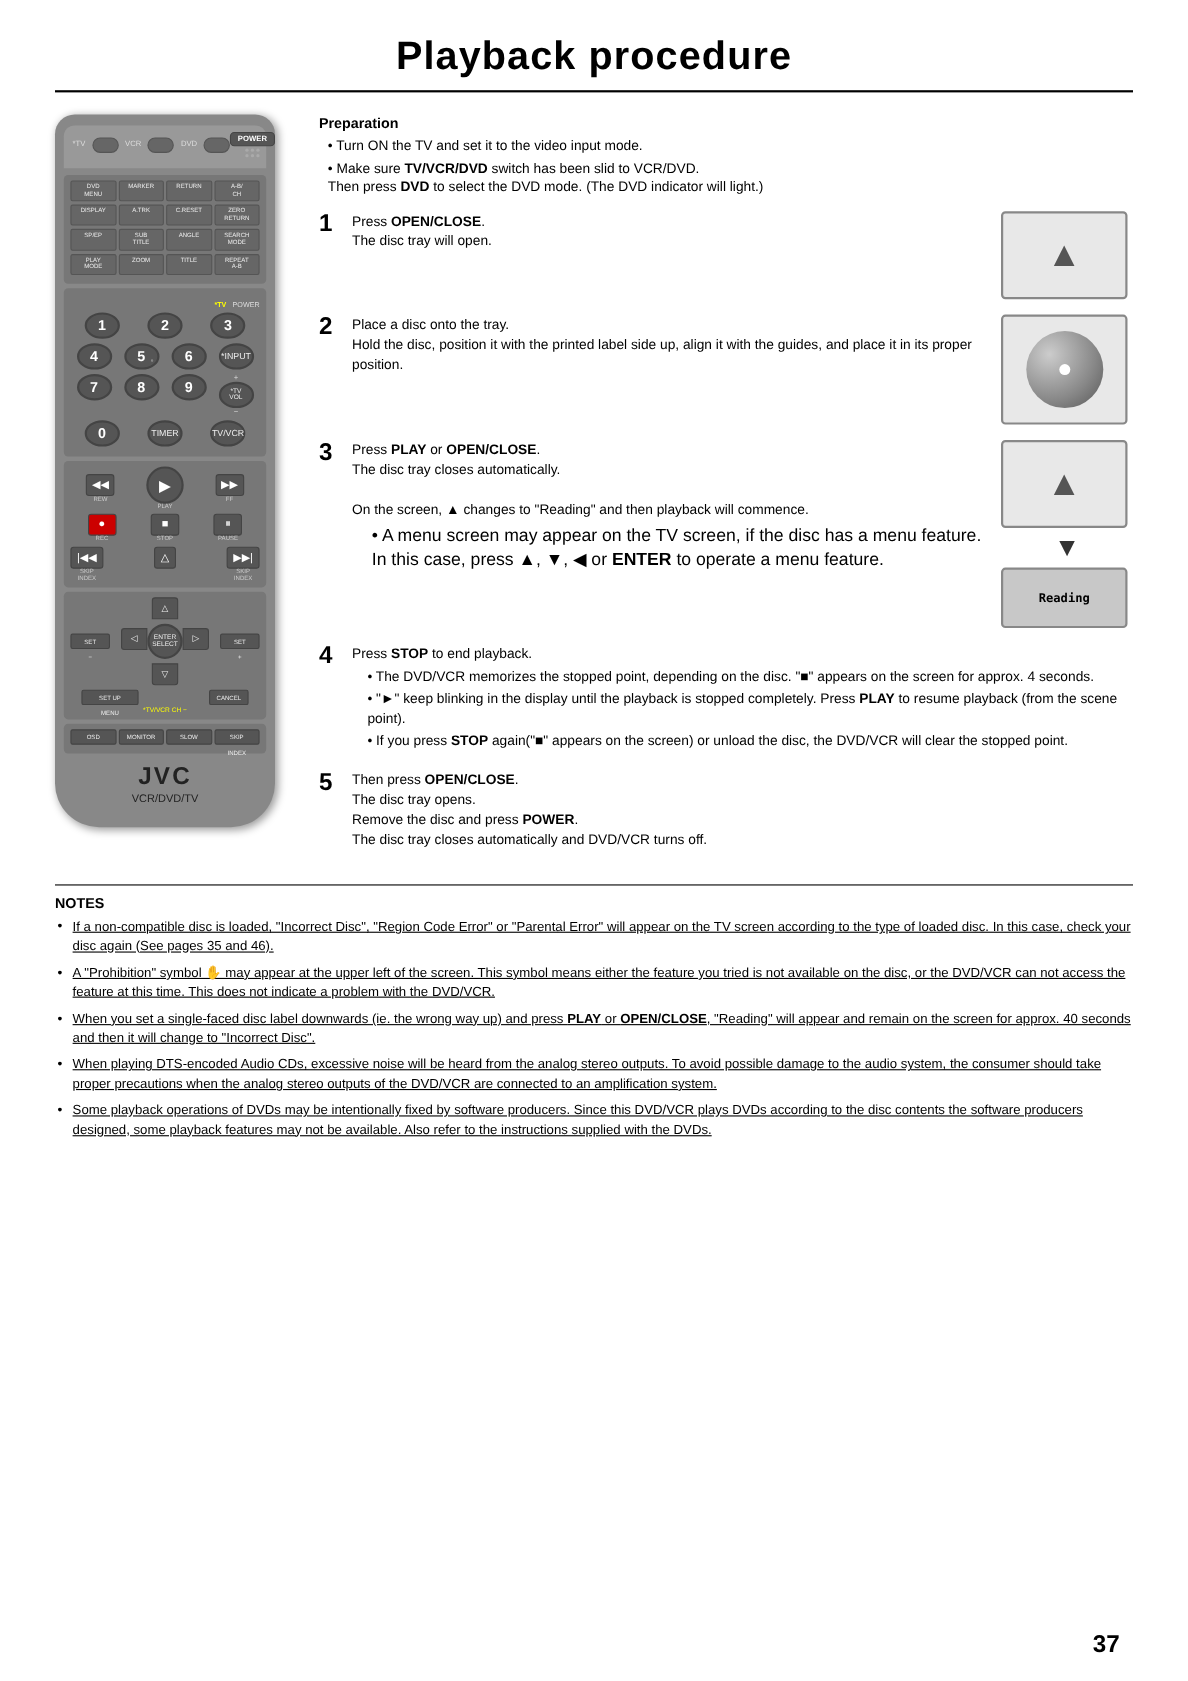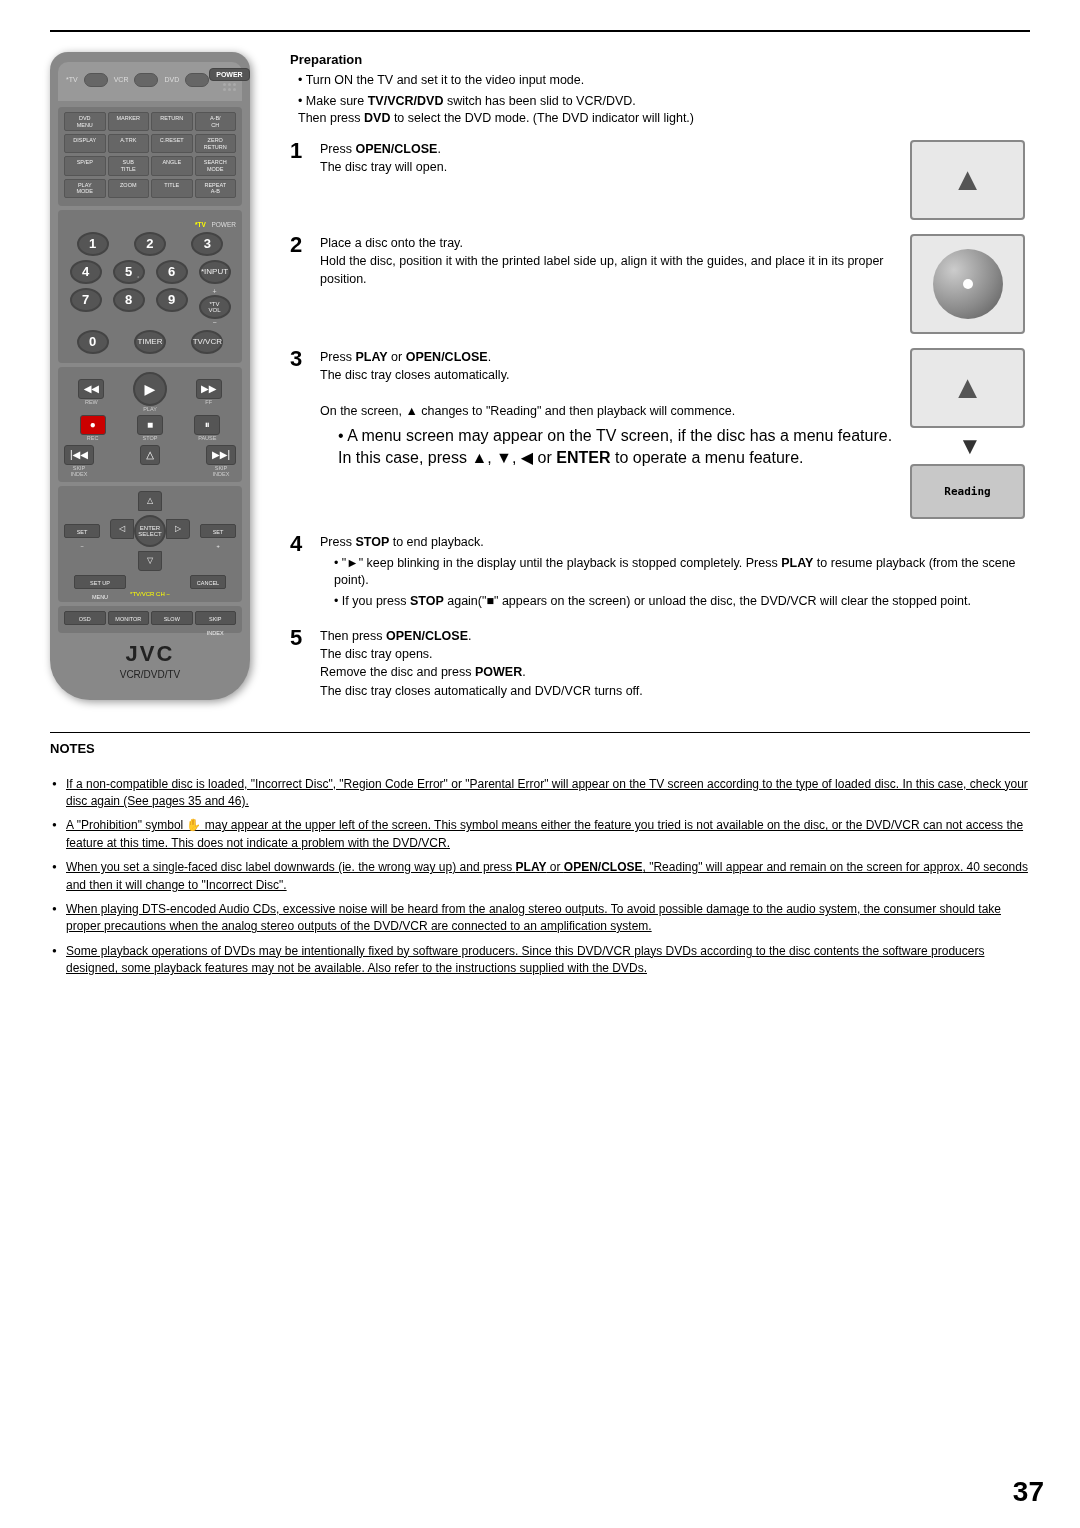--- a/index.html
+++ b/index.html
@@ -477,21 +477,21 @@
     
     .notes-section {
       margin-top: 18px;
       border-top: 1px solid #000;
       padding-top: 8px;
     }
 
     .notes-heading {
       font-size: 13px;
       font-weight: bold;
-      margin-bottom: 20px;
+      margin-bottom: 6px;
     }
 
     .notes-list {
       list-style: none;
       padding-left: 0;
       text-decoration: underline;
     }
 
     .notes-list li {
       font-size: 12px;
@@ -506,22 +506,22 @@
       font-size: 8px;
       position: absolute;
       left: 2px;
       top: 2px;
     }
 
     
     .page-number {
       position: absolute;
       bottom: 20px;
-      right: 36px;
-      font-size: 28px;
+      right: 62px;
+      font-size: 22px;
       font-weight: bold;
     }
 
     
     .step3-sublist {
       list-style: none;
       padding-left: 8px;
       margin-top: 5px;
     }
 
@@ -556,20 +556,21 @@
       content: "• ";
     }
 
     .inline-bold { font-weight: bold; }
   </style>
 </head>
 <body>
 
 <div class="page-container">
 
+  <h1 class="page-title">Playback procedure</h1>
   <hr class="title-rule">
 
   <div class="main-layout">
 
     <div class="remote-section">
       <div class="remote-body">
 
         <div class="remote-top">
           <div class="remote-top-row1">
             <div style="display:flex; gap:6px; align-items:center;">
@@ -806,20 +807,21 @@
           <div class="diagram-arrow">▼</div>
           <div class="reading-display">Reading</div>
         </div>
       </div>
 
       <div class="step" style="margin-top:12px;">
         <div class="step-number">4</div>
         <div class="step-content">
           Press <span class="step-bold">STOP</span> to end playback.
           <ul class="step4-sublist">
+            <li>The DVD/VCR memorizes the stopped point, depending on the disc. "■" appears on the screen for approx. 4 seconds.</li>
             <li>"►" keep blinking in the display until the playback is stopped completely. Press <span class="inline-bold">PLAY</span> to resume playback (from the scene point).</li>
             <li>If you press <span class="inline-bold">STOP</span> again("■" appears on the screen) or unload the disc, the DVD/VCR will clear the stopped point.</li>
           </ul>
         </div>
       </div>
 
       <div class="step" style="margin-top:8px;">
         <div class="step-number">5</div>
         <div class="step-content">
           Then press <span class="step-bold">OPEN/CLOSE</span>.<br>

